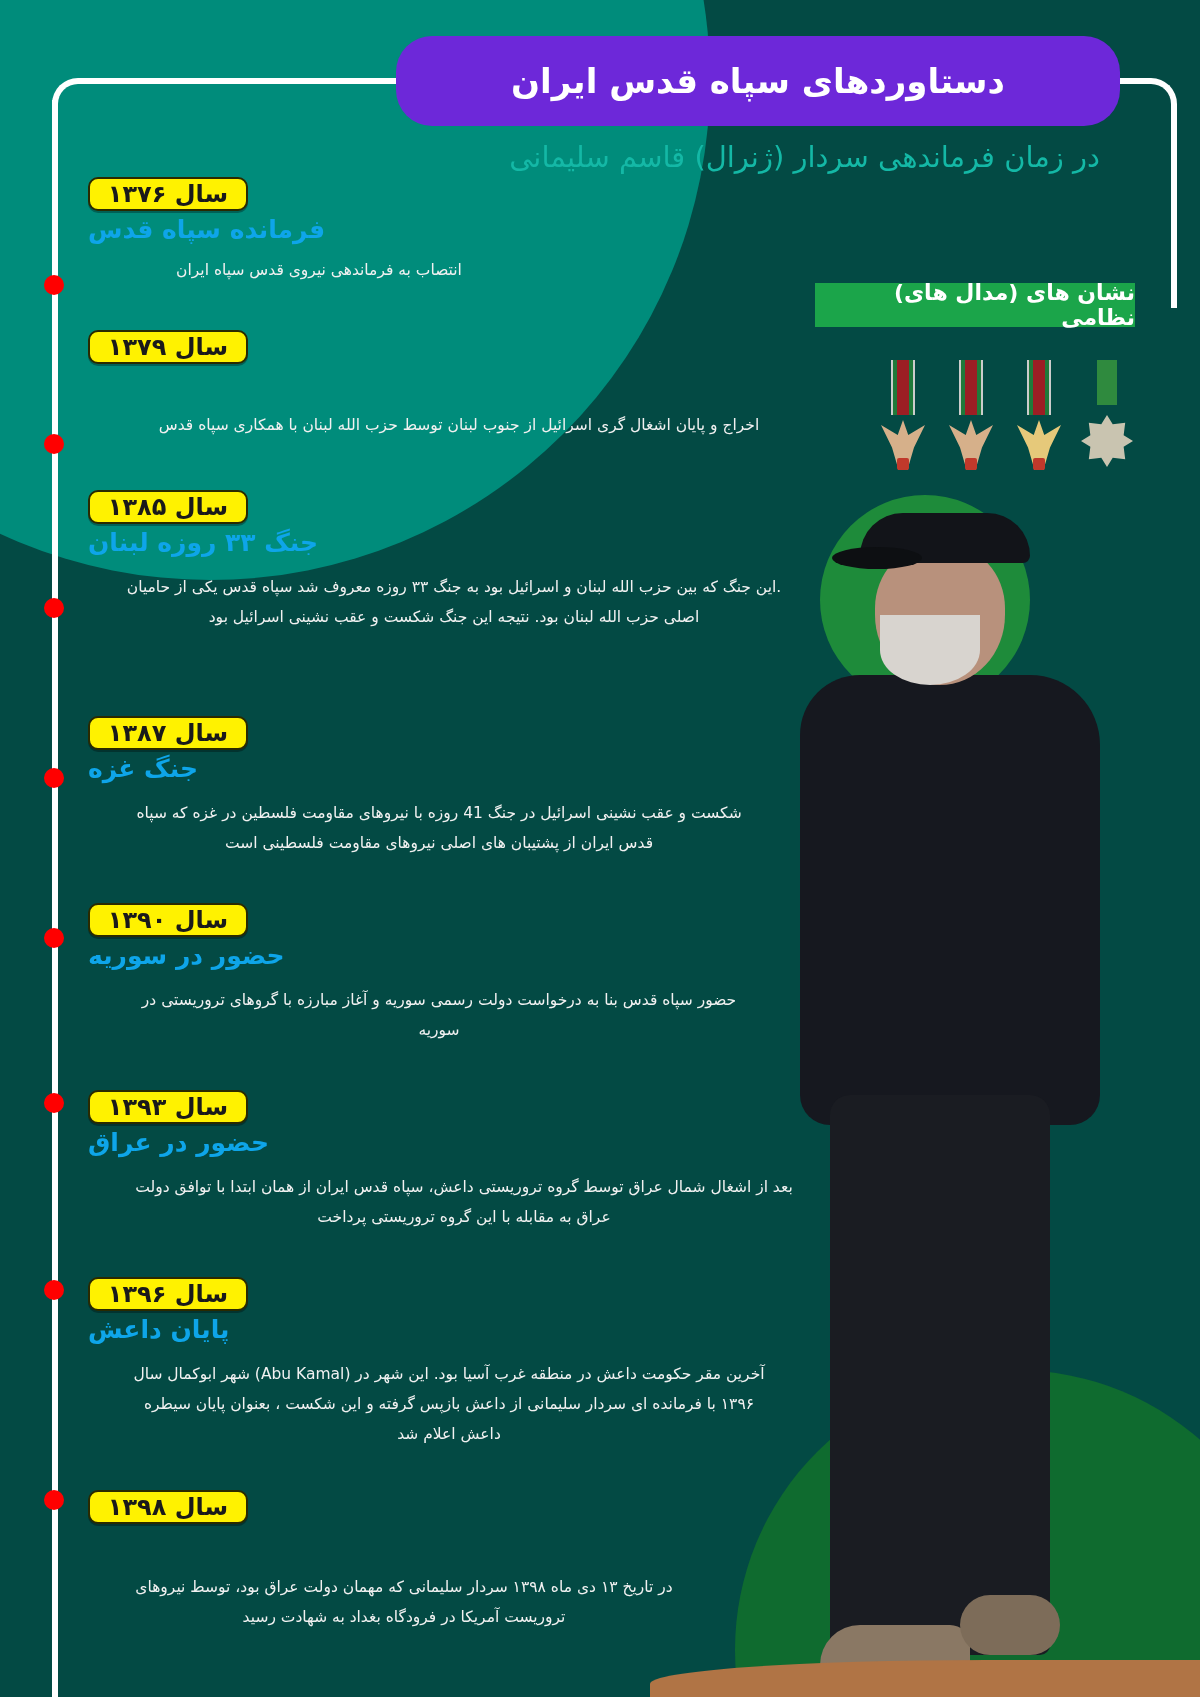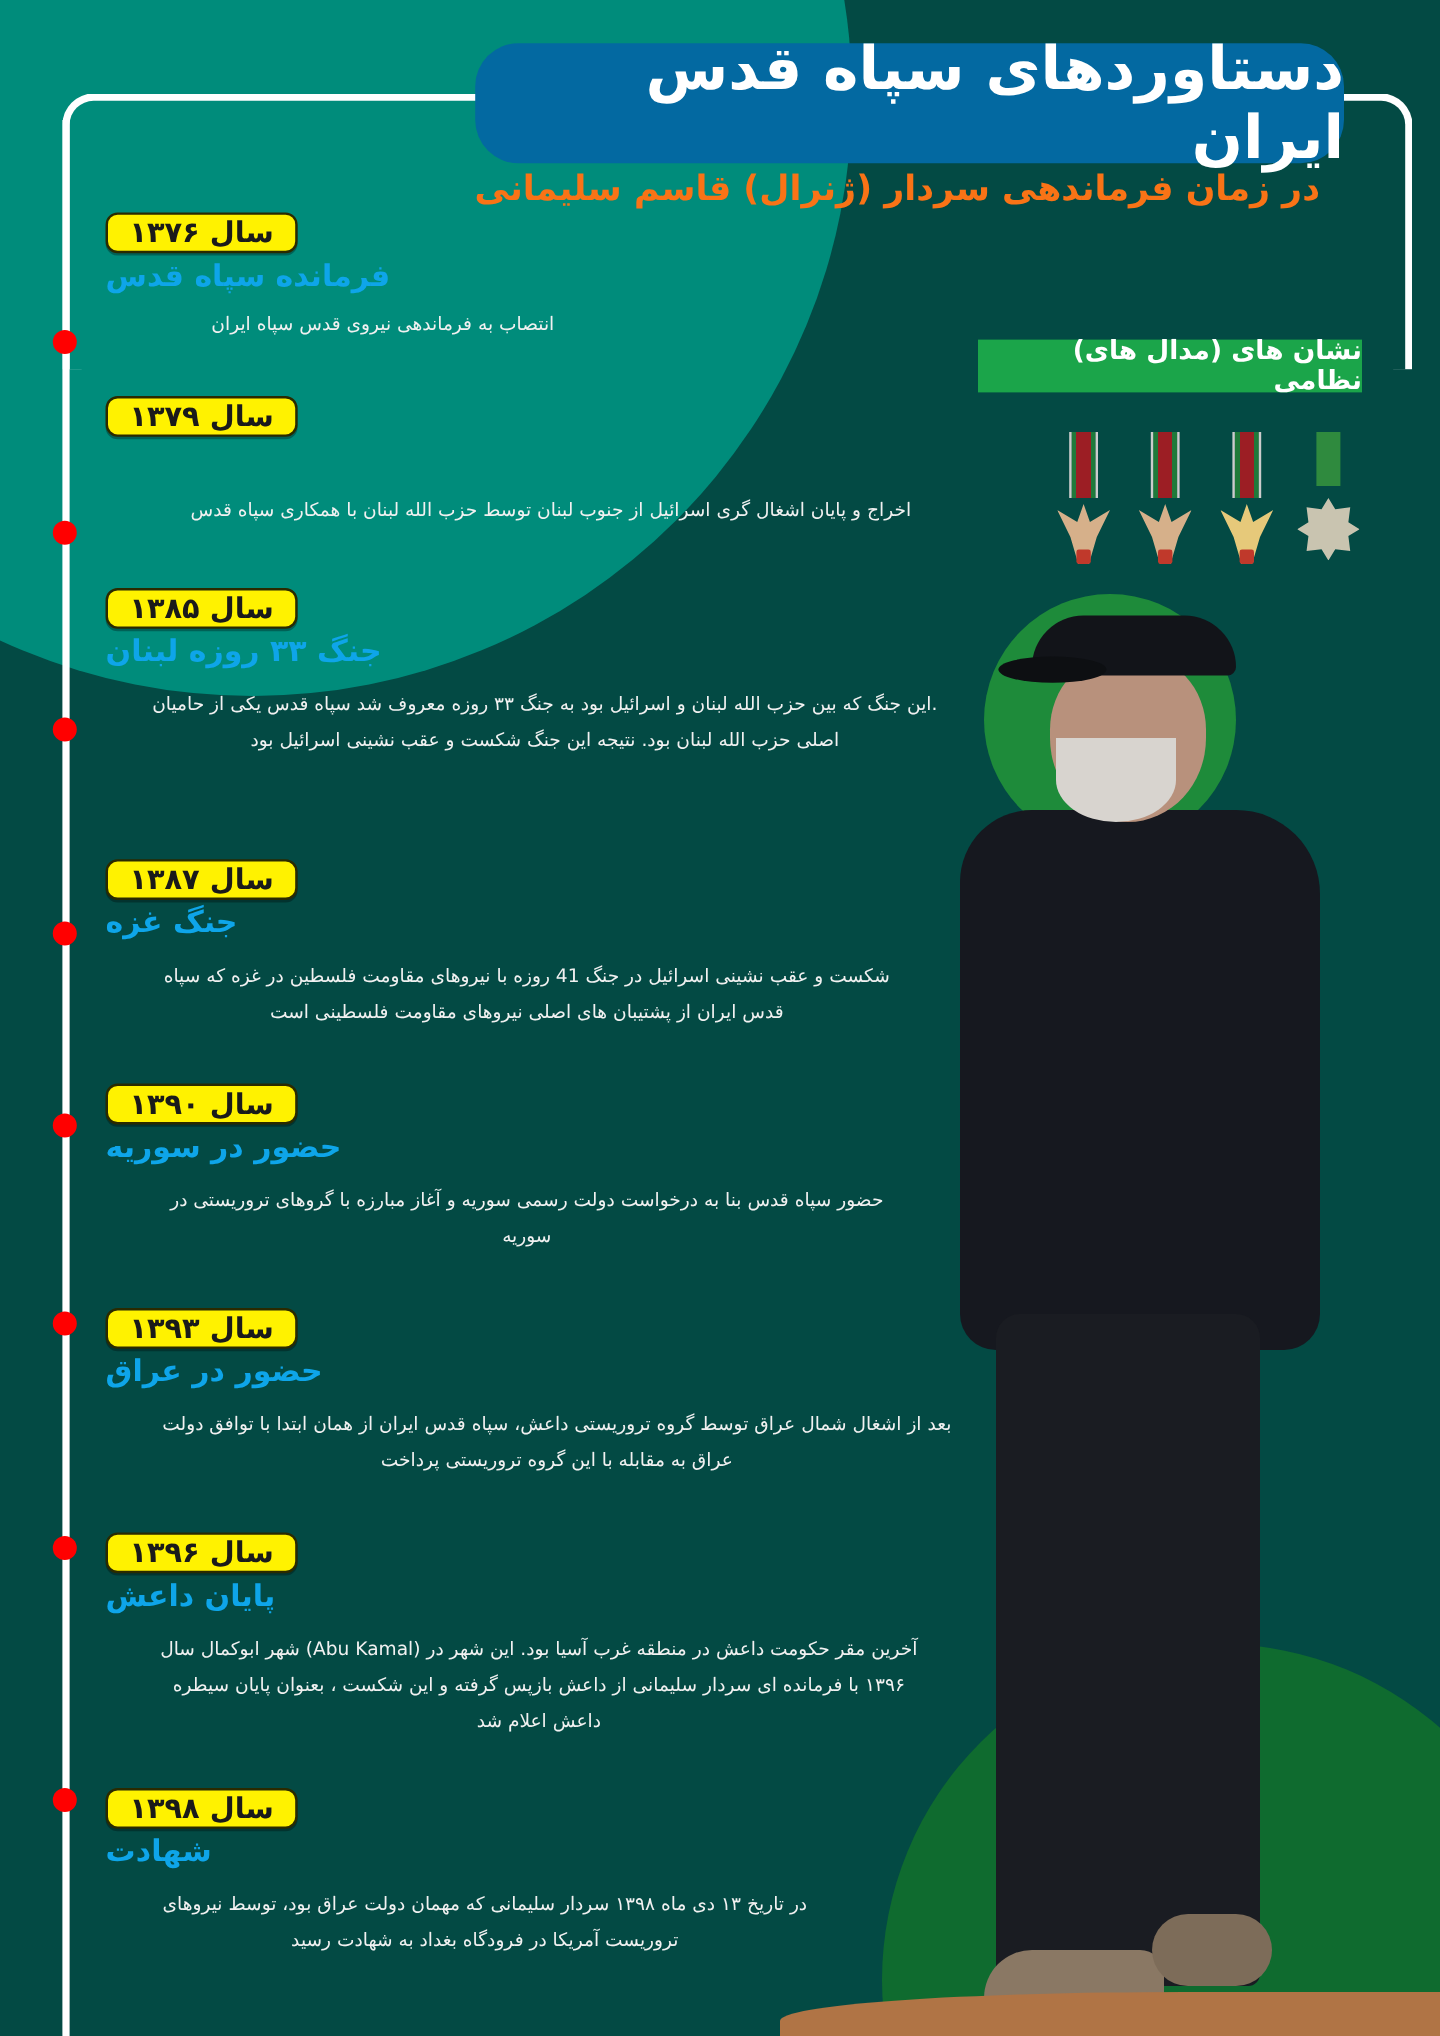--- a/index.html
+++ b/index.html
@@ -30,29 +30,29 @@
     position: absolute; left: 52px; top: 78px;
     width: 1125px; height: 230px;
     border: 6px solid #fff; border-bottom: none; border-right-width: 6px;
     border-radius: 26px 26px 0 0;
   }
   .timeline-line {
     position: absolute; left: 52px; top: 100px; width: 6px; height: 1597px;
     background: #fff;
   }
   .title-pill {
-    position: absolute; left: 396px; top: 36px; width: 724px; height: 100px;
-    background: #0369a1; border-radius: 36px;
+    position: absolute; left: 396px; top: 36px; width: 724px; height: 90px;
+    background: #6d28d9; border-radius: 36px;
     display: flex; align-items: center; justify-content: center;
     font-family: "DejaVu Sans", sans-serif; font-weight: bold;
-    font-size: 50px; color: #fff;
+    font-size: 34px; color: #fff;
   }
   .subtitle {
     position: absolute; right: 100px; top: 140px;
-    font-size: 29px; font-weight: bold; color: #f97316;
+    font-size: 29px; font-weight: normal; color: #14b8a6;
   }
   .medals-pill {
     position: absolute; left: 815px; top: 283px; width: 320px; height: 44px;
     background: #1ba54a; border-radius: 0;
     display: flex; align-items: center; justify-content: center;
     font-size: 22px; font-weight: bold; color: #fff;
   }
   .medals {
     position: absolute; left: 875px; top: 360px; width: 260px; height: 120px;
     display: flex; justify-content: space-between; direction: ltr;
@@ -205,15 +205,14 @@
 </div>
 
 <div class="event" style="top:1277px; height:190px">
   <div class="year-pill">سال ۱۳۹۶</div>
   <div class="event-title">پایان داعش</div>
   <div class="event-desc" style="top:82px; width:650px">آخرین مقر حکومت داعش در منطقه غرب آسیا بود. این شهر در (Abu Kamal) شهر ابوکمال سال ۱۳۹۶ با فرمانده ای سردار سلیمانی از داعش بازپس گرفته و این شکست ، بعنوان پایان سیطره داعش اعلام شد</div>
 </div>
 
 <div class="event" style="top:1490px; height:160px">
   <div class="year-pill">سال ۱۳۹۸</div>
-  <div class="event-title">شهادت</div>
   <div class="event-desc" style="top:82px; width:560px">در تاریخ ۱۳ دی ماه ۱۳۹۸ سردار سلیمانی که مهمان دولت عراق بود، توسط نیروهای تروریست آمریکا در فرودگاه بغداد به شهادت رسید</div>
 </div>
 
 </body></html>

